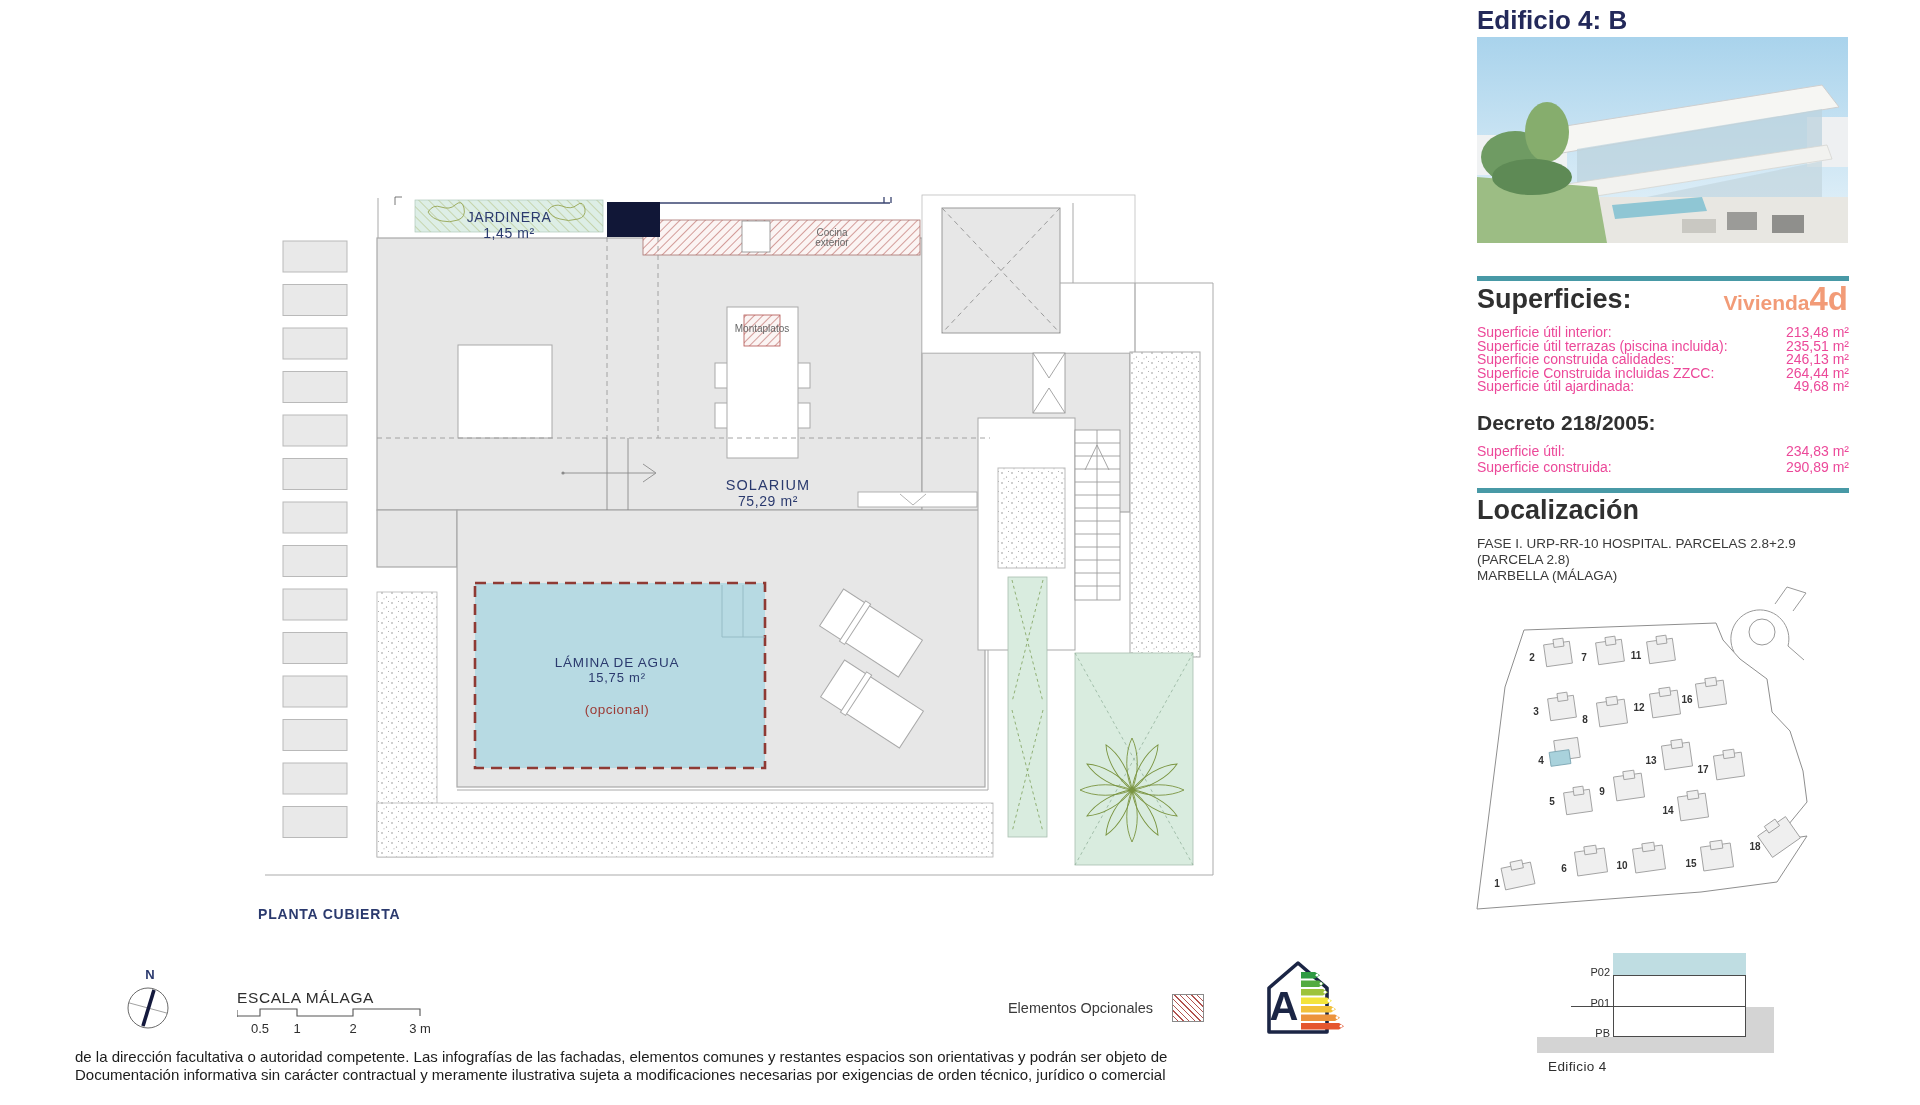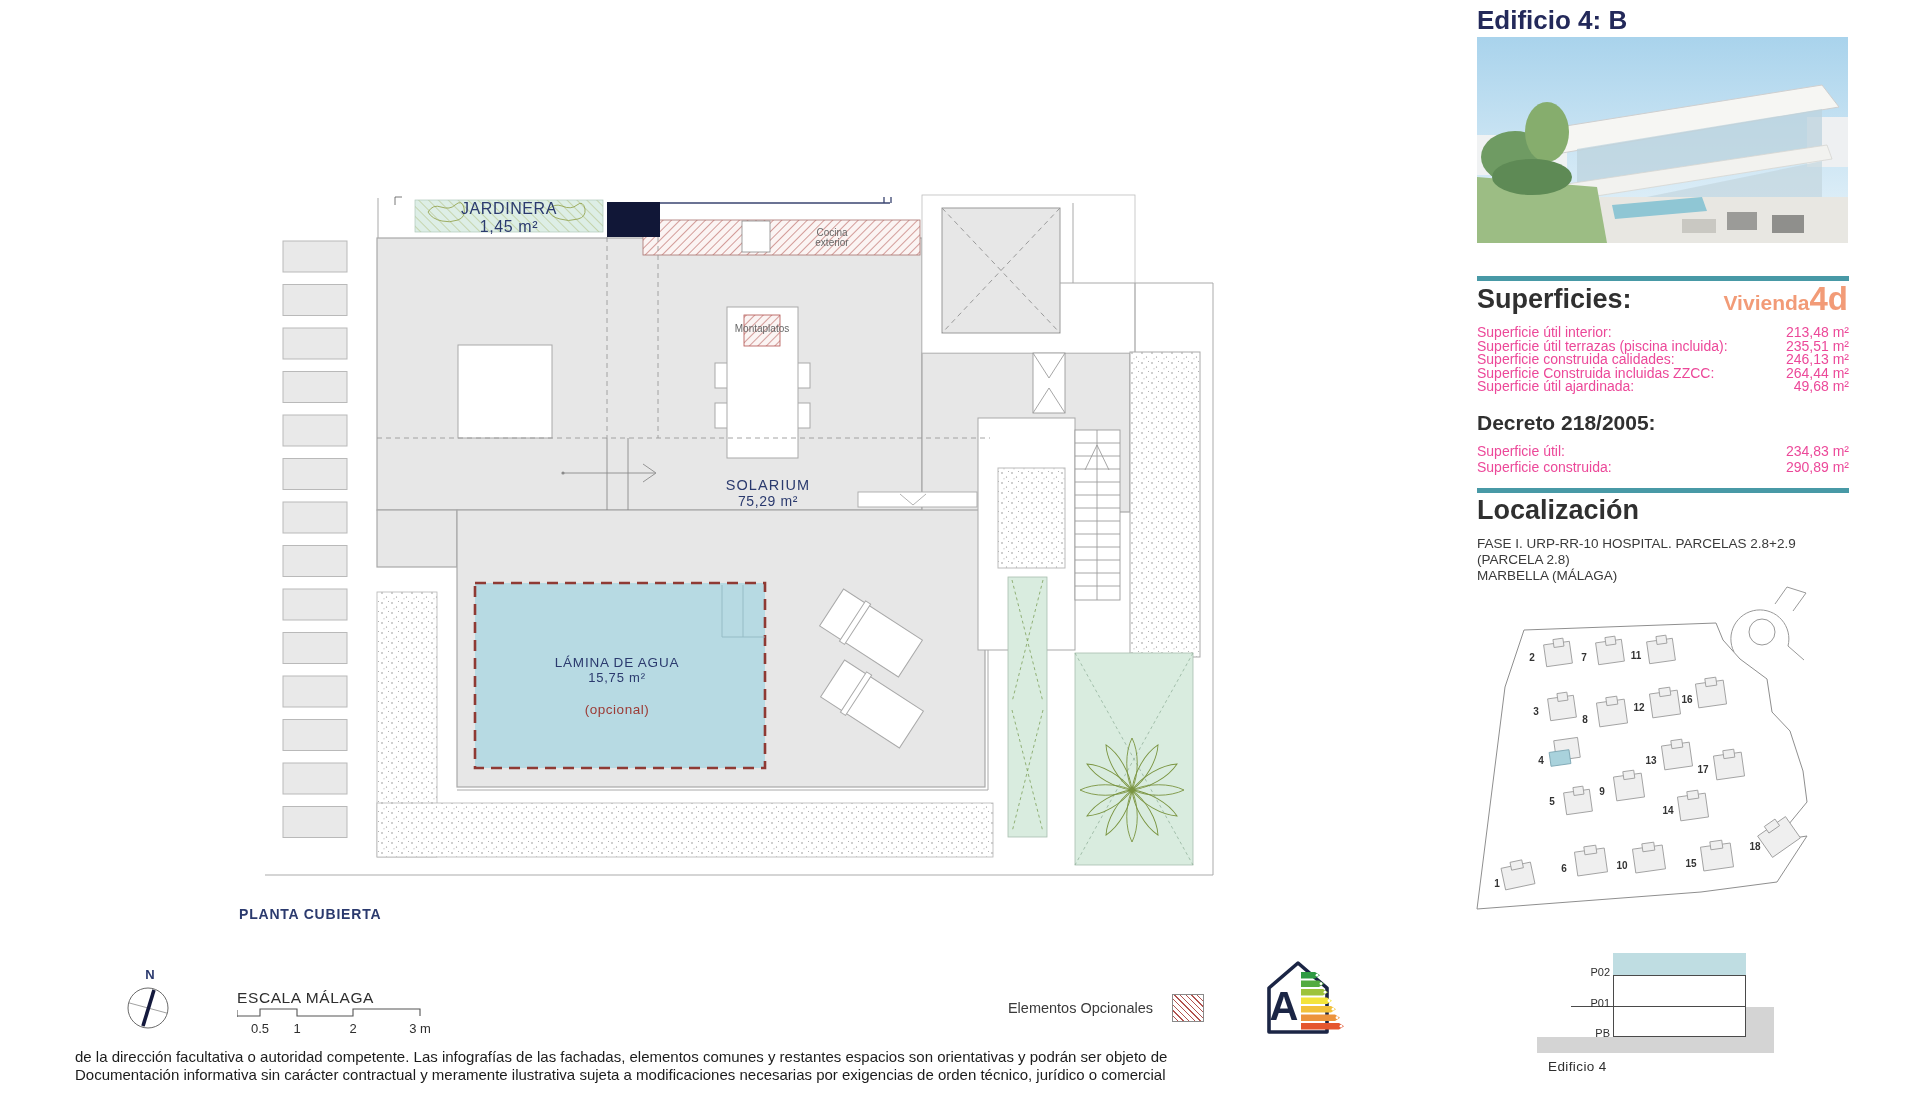--- a/index.html
+++ b/index.html
@@ -3,26 +3,26 @@
 <meta charset="utf-8">
 <style>
   * { margin:0; padding:0; box-sizing:border-box; }
   html,body { background:#ffffff; }
   body { font-family:"Liberation Sans", sans-serif; }
   #app { position:relative; width:1920px; height:1105px; background:#fff; overflow:hidden; }
   .abs { position:absolute; }
 
   
   .plan-label { position:absolute; text-align:center; color:#2b3a6e; letter-spacing:0.6px; }
-  .plan-label.small { font-size:16px; }
+  .plan-label.small { font-size:14px;margin-top:9px; }
   .plan-label.tiny { font-size:10px; color:#666; letter-spacing:0; line-height:9.5px; }
   .plan-label.solarium { font-size:14.5px; letter-spacing:1.1px; }
   .plan-label.pool { font-size:13.5px; letter-spacing:0.8px; }
   .plan-label.opcional { color:#9c3b35; font-size:13.5px; letter-spacing:0.5px; }
-  .plan-title { position:absolute; left:214px; top:906px; font-size:14px; font-weight:bold;
+  .plan-title { position:absolute; left:233px; top:906px; font-size:14px; font-weight:bold;
                 letter-spacing:0.8px; color:#2b3a6e;padding-left:25px; }
   .escala-title { position:absolute; left:237px; top:989px; font-size:15.5px; color:#2e2e2e; letter-spacing:0.6px; }
   .legend-label { position:absolute; left:953px; top:1000px; width:200px; text-align:right;
                   font-size:14.5px; color:#3a3a3a; }
   .legend-swatch { position:absolute; left:1172px; top:994px; width:32px; height:28px;
                    border:1px solid #8a8a8a;
                    background:repeating-linear-gradient(45deg,#fff,#fff 3px,#b2524e 3px,#b2524e 4px); }
 
   
   .sb-title { position:absolute; left:1477px; top:5px; font-size:26px; font-weight:bold; color:#23295a; }

